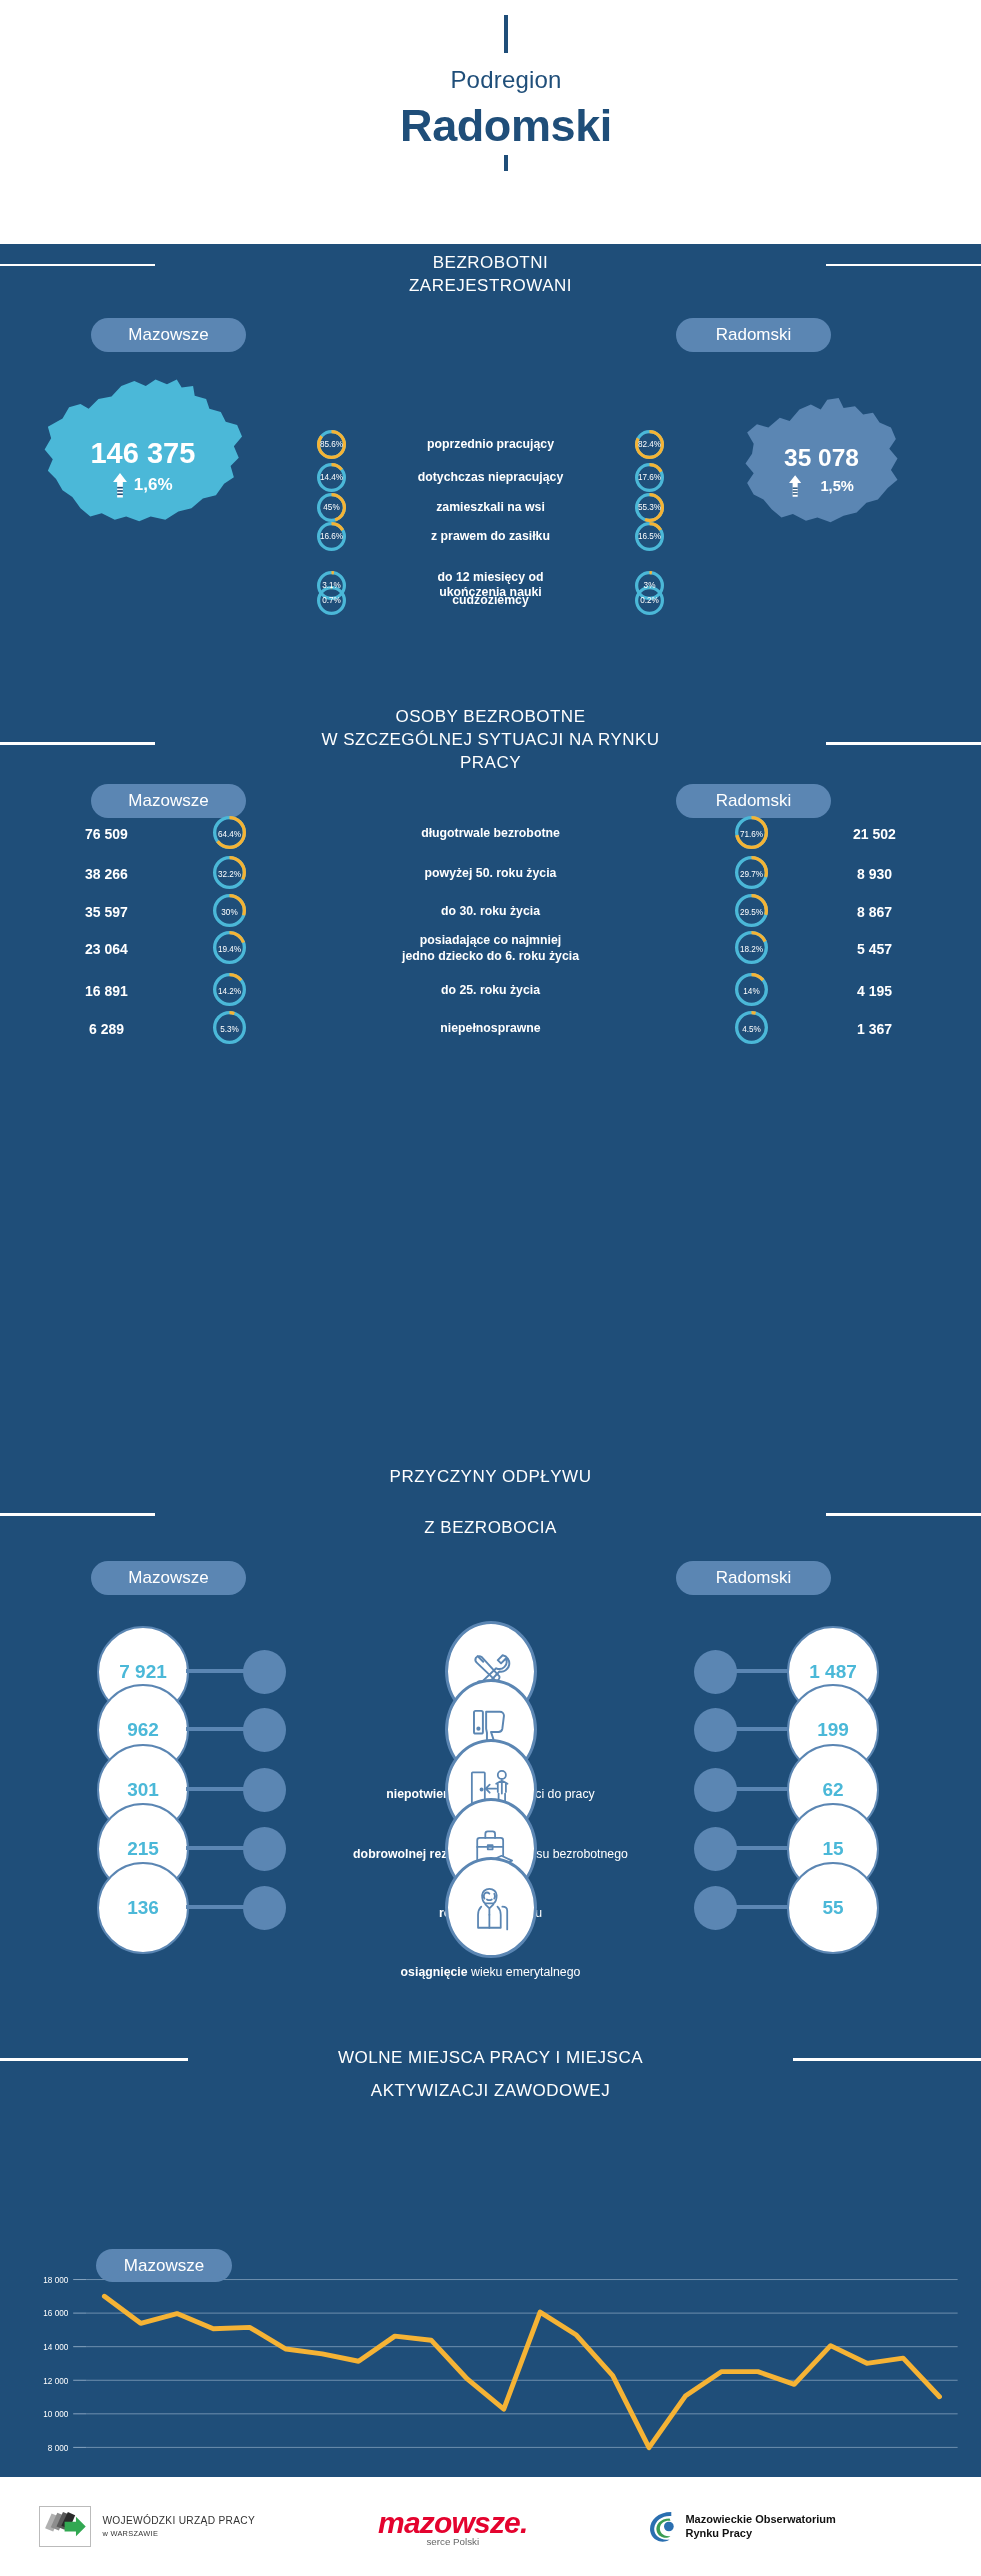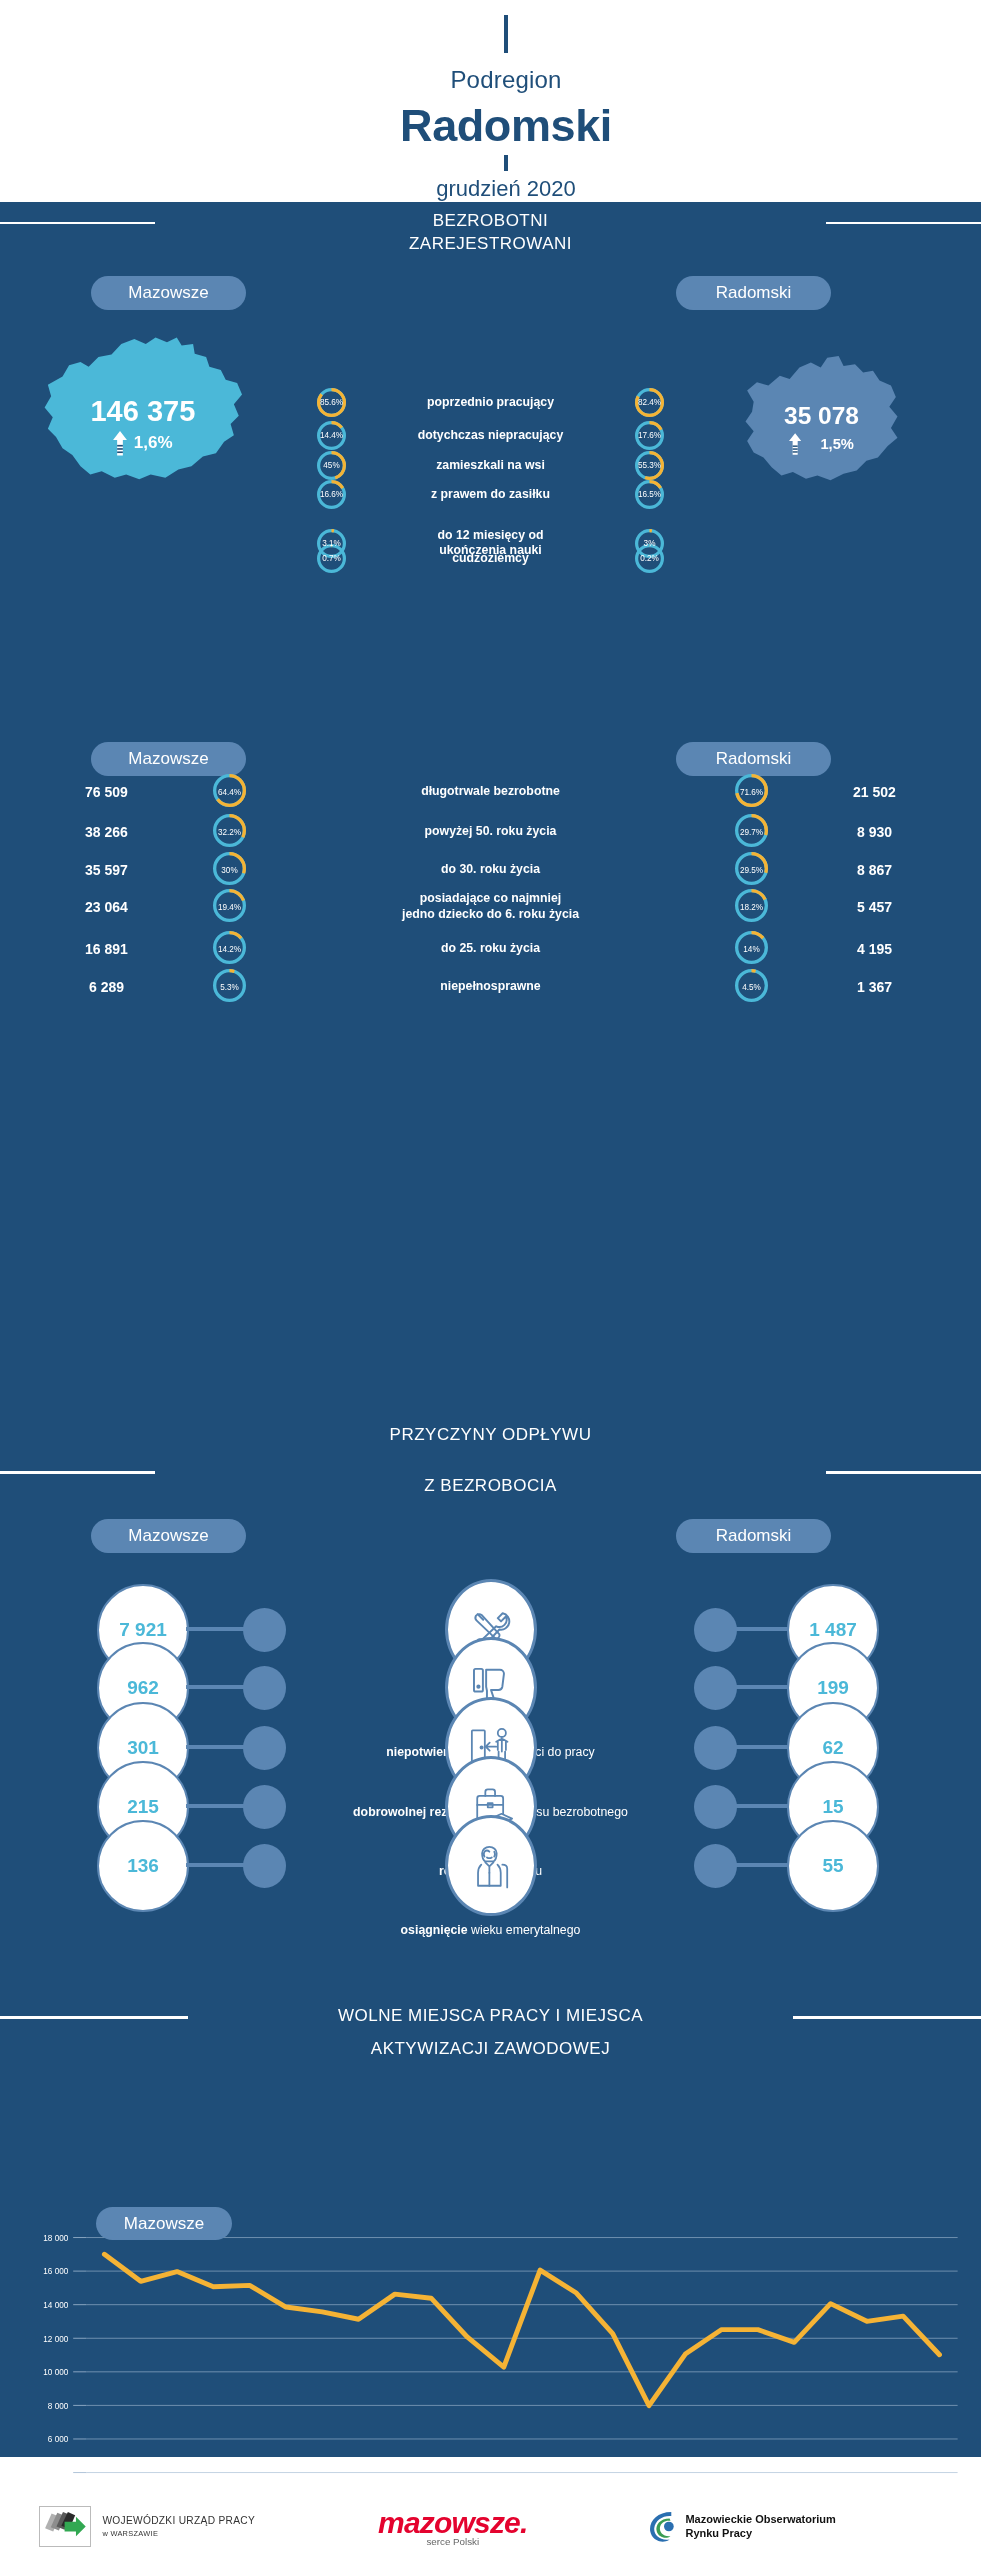--- a/index.html
+++ b/index.html
@@ -13,21 +13,21 @@
     position: relative;
     overflow: hidden;
   }
   .page { position: relative; width: 981px; height: 2576px; }
 
   
   .header {
     background: #ffffff;
     padding-top: 14.7px;
     text-align: center;
-    height: 202px;
+    height: 244px;
     padding-left: 31px;
   }
   .tick-top {
     width: 4.1px; height: 38px; background: #1f4e79;
     margin: 0 auto 13px auto;
   }
   .header .subreg {
     font-size: 24px; color: #1f4e79; letter-spacing: 0.2px; font-weight: 400;
   }
   .header .region {
@@ -156,21 +156,20 @@
 </head>
 <body>
 
 <div class="page">
 
   <div class="header">
     <div class="tick-top"></div>
     <div class="subreg">Podregion</div>
     <div class="region">Radomski</div>
     <div class="tick-mid"></div>
-    <div class="period">grudzień 2020</div>
   </div>
 
   <div class="dark">
 
     <div class="sec-title" style="top:8.2px;">
       <div class="ln l"></div>
       <div class="ln r"></div>
       <div>BEZROBOTNI</div>
       <div>ZAREJESTROWANI</div>
     </div>
@@ -324,20 +323,27 @@
             <div style="position:absolute;inset:0"><svg width="29" height="29" viewBox="0 0 36 36">
                 <circle cx="18" cy="18" r="16" fill="none" stroke="#4bb8d8" stroke-width="4"></circle>
                 <circle cx="18" cy="18" r="16" fill="none" stroke="#f5b335" stroke-width="4" stroke-dasharray="0.20106192982974677 100.32990298504363" transform="rotate(-90 18 18)"></circle>
               </svg></div>
             <span>0.2%</span>
           </div>
           <div style="width:317px"></div>
         </div>
       </div>
 
+    <div class="sec-title" style="top:462px;">
+      <div class="ln l" style="top:36px;"></div>
+      <div class="ln r" style="top:36px;"></div>
+      <div>OSOBY BEZROBOTNE</div>
+      <div>W SZCZEGÓLNEJ SYTUACJI NA RYNKU</div>
+      <div>PRACY</div>
+    </div>
 
     <div class="pill" style="left:91px; top:540px;">
       <span>Mazowsze</span>
     </div>
     <div class="pill" style="left:676px; top:540px;">
       <span>Radomski</span>
     </div>
 
     <div id="s2rows">
         <div class="s2row" style="top: 572px;">

